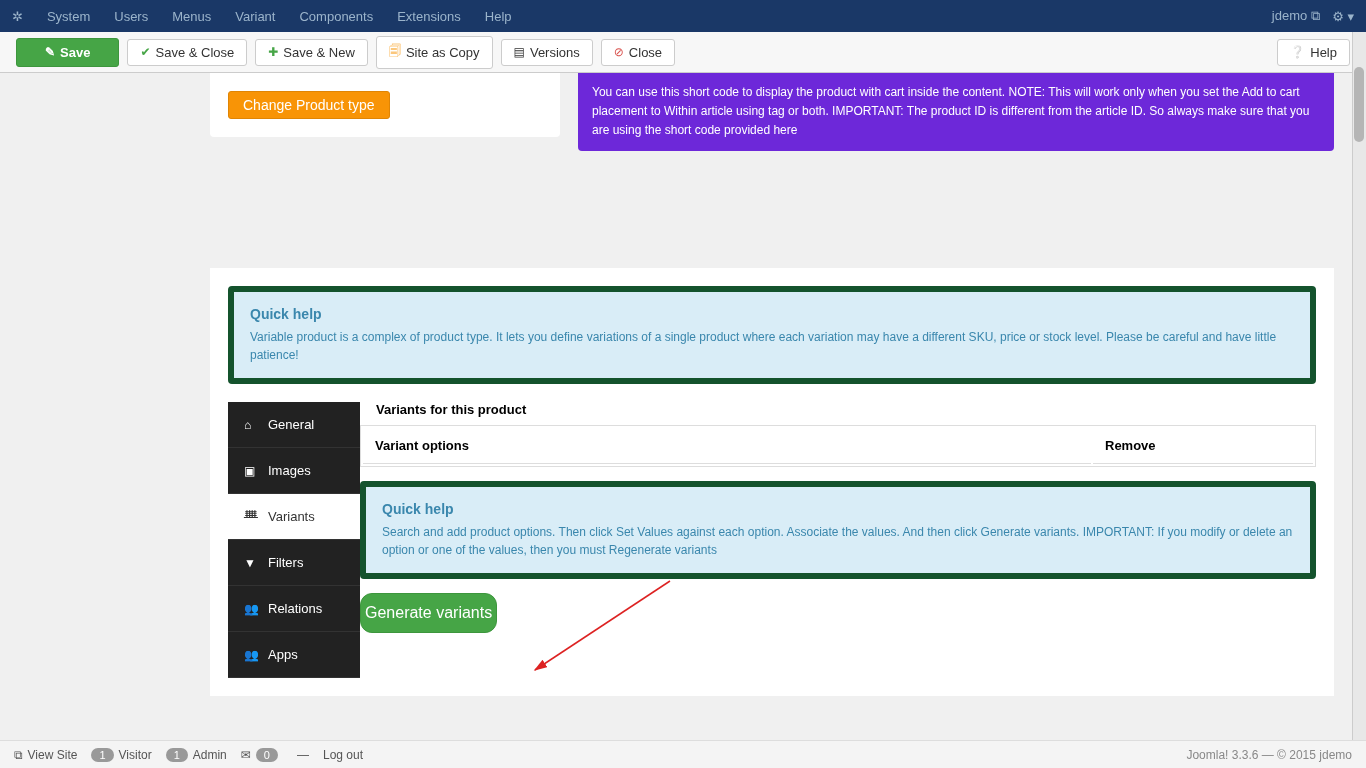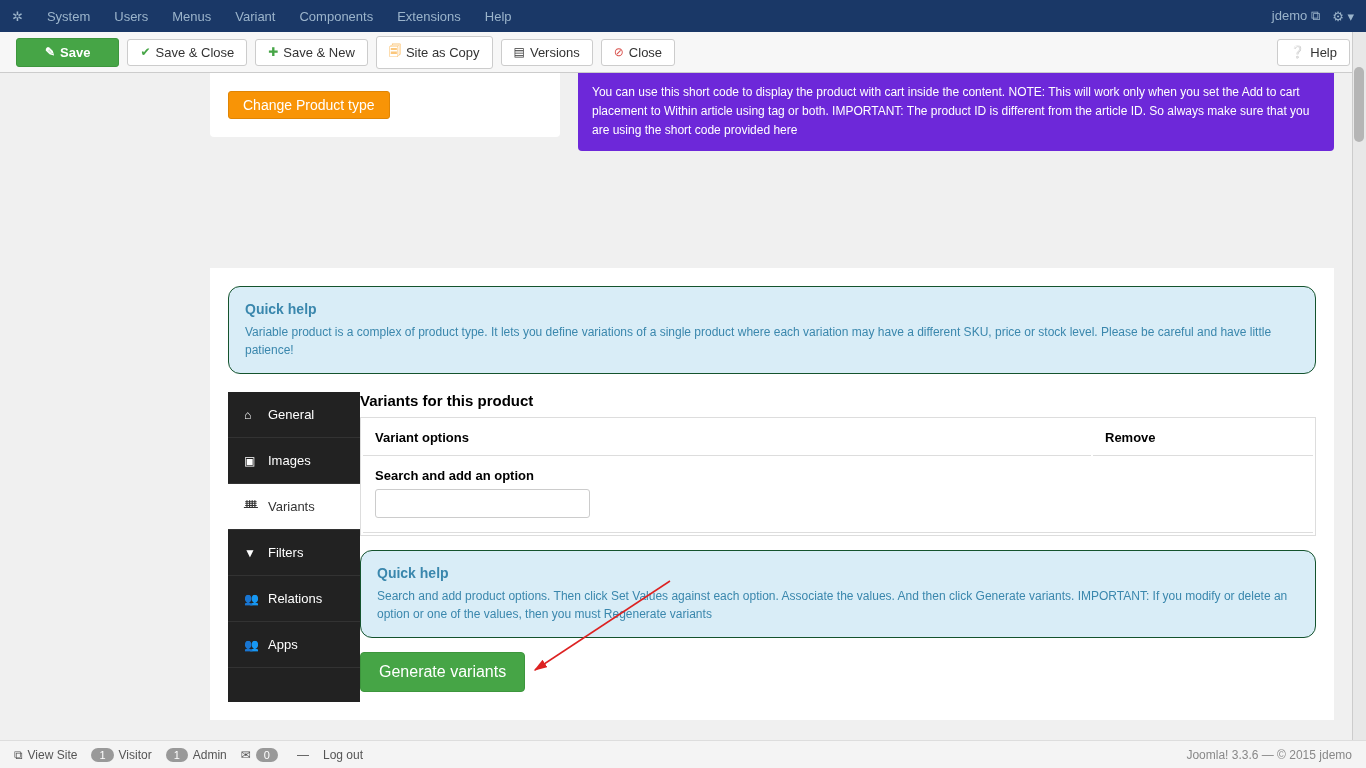--- a/index.html
+++ b/index.html
@@ -28,47 +28,47 @@
 .card-small { position: absolute; left: 210px; top: 0; width: 350px; background: #fff; padding: 18px; border-radius: 0 0 4px 4px; }
 .btn-orange { background: #f89406; border: 1px solid #e08504; color: #fff; padding: 5px 14px; border-radius: 3px; cursor: pointer; font-size: 14px; }
 
 
 .teal-notice { position: absolute; left: 578px; top: 0; right: 18px; background: #6d28d9; color: #fff; padding: 10px 14px; border-radius: 0 0 4px 4px; font-size: 12px; line-height: 1.6; }
 
 
 .main-card { position: absolute; left: 210px; right: 18px; top: 195px; background: #fff; padding: 18px; }
 
 
-.quick-help { background: #d9edf7; border: 1px solid #14532d; border-radius: 12px; padding: 14px 16px; margin-bottom: 18px; }
+.quick-help { background: #d9edf7; border: 6px solid #14532d; border-radius: 4px; padding: 14px 16px; margin-bottom: 18px; }
 .quick-help h4 { color: #3a87ad; font-size: 14px; font-weight: bold; margin-bottom: 6px; }
 .quick-help p { color: #3a87ad; font-size: 12px; line-height: 1.5; }
 
 
 .tab-container { display: flex; }
 .side-tabs { width: 132px; background: #222; }
 .side-tabs .tab { display: flex; align-items: center; padding: 15px 16px; color: #fff; font-size: 13px; cursor: pointer; border-bottom: 1px solid #333; }
 .side-tabs .tab.active { background: #fff; color: #333; }
 .side-tabs .tab .ticon { margin-right: 10px; font-size: 12px; width: 14px; }
 
 .tab-content { flex: 1; padding-left: 0; }
-.tab-content h5 { font-size: 15px; font-weight: bold; margin-bottom: 8px; padding-left: 0; }
+.tab-content h5 { font-size: 13px; font-weight: bold; margin-bottom: 8px; padding-left: 16px; }
 
 
 .opt-table { width: 100%; border: 1px solid #ddd; }
 .opt-table th { text-align: left; padding: 10px 12px; font-size: 13px; font-weight: bold; border-bottom: 1px solid #ddd; }
 .opt-table td { padding: 10px 12px; font-size: 13px; border-bottom: 1px solid #ddd; }
 .opt-table .link { color: #08c; cursor: pointer; }
 .opt-table .muted { color: #999; }
 .search-row td { padding: 10px 12px 14px; }
 .search-row label { font-weight: bold; display: block; margin-bottom: 6px; font-size: 13px; }
 .search-row input { width: 215px; padding: 6px 8px; border: 1px solid #ccc; border-radius: 3px; font-size: 13px; }
 
 .quick-help-2 { margin: 14px 0; }
 
-.btn-gen { background: #46a546; border: 1px solid #3d963d; color: #fff; padding: 10px 18px; border-radius: 4px; cursor: pointer; font-size: 16px; margin-bottom: 10px; }
+.btn-gen { background: #46a546; border: 1px solid #3d963d; color: #fff; padding: 10px 4px; border-radius: 12px; cursor: pointer; font-size: 16px; margin-bottom: 10px; }
 
 
 .anno { position: absolute; color: #d22; font-family: Georgia, serif; font-size: 18px; pointer-events: none; line-height: 1.35; }
 .anno1 { left: 615px; top: 435px; width: 360px; }
 svg.arrow { position: absolute; pointer-events: none; }
 
 
 .statusbar { position: fixed; bottom: 0; left: 0; right: 0; height: 28px; background: #f4f4f4; border-top: 1px solid #ddd; display: flex; align-items: center; padding: 0 14px; font-size: 12px; color: #555; }
 .statusbar .sitem { display: flex; align-items: center; margin-right: 14px; }
 .statusbar .badge { background: #999; color: #fff; border-radius: 8px; padding: 1px 8px; margin-right: 5px; font-size: 11px; }
@@ -175,26 +175,20 @@
       <div class="tab-content">
         <h5>Variants for this product</h5>
         <table class="opt-table">
           <thead>
             <tr>
               <th>Variant options</th>
               <th style="width:220px">Remove</th>
             </tr>
           </thead>
           <tbody>
-            <tr class="search-row">
-              <td colspan="2">
-                <label>Search and add an option</label>
-                <input type="text" style="">
-              </td>
-            </tr>
           </tbody>
         </table>
 
         <div class="quick-help quick-help-2">
           <h4>Quick help</h4>
           <p>Search and add product options. Then click Set Values against each option. Associate the values. And then click Generate variants. IMPORTANT: If you modify or delete an option or one of the values, then you must Regenerate variants</p>
         </div>
 
         <button class="btn-gen">Generate variants</button>
 

